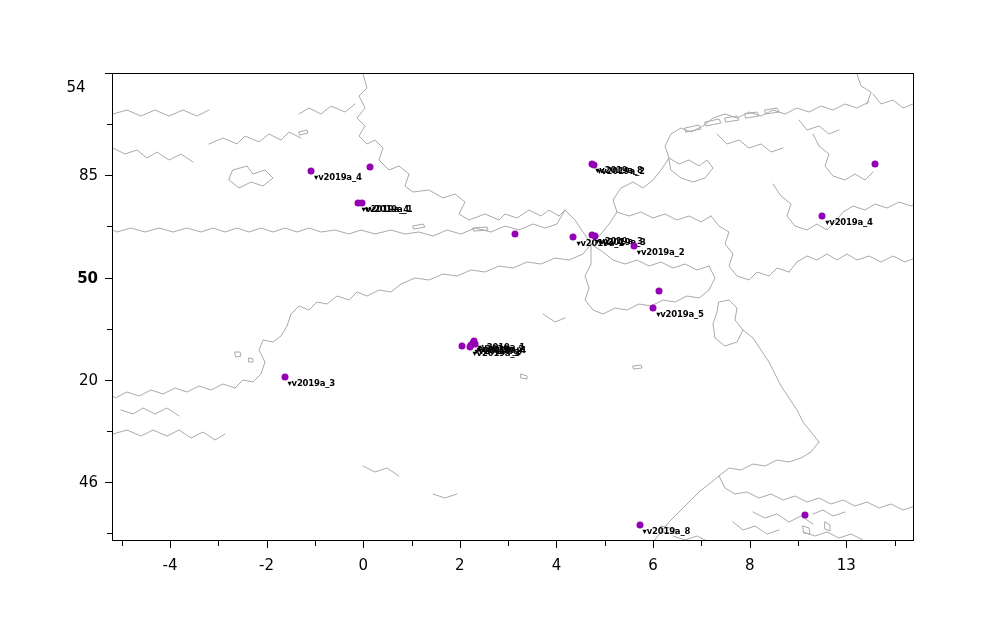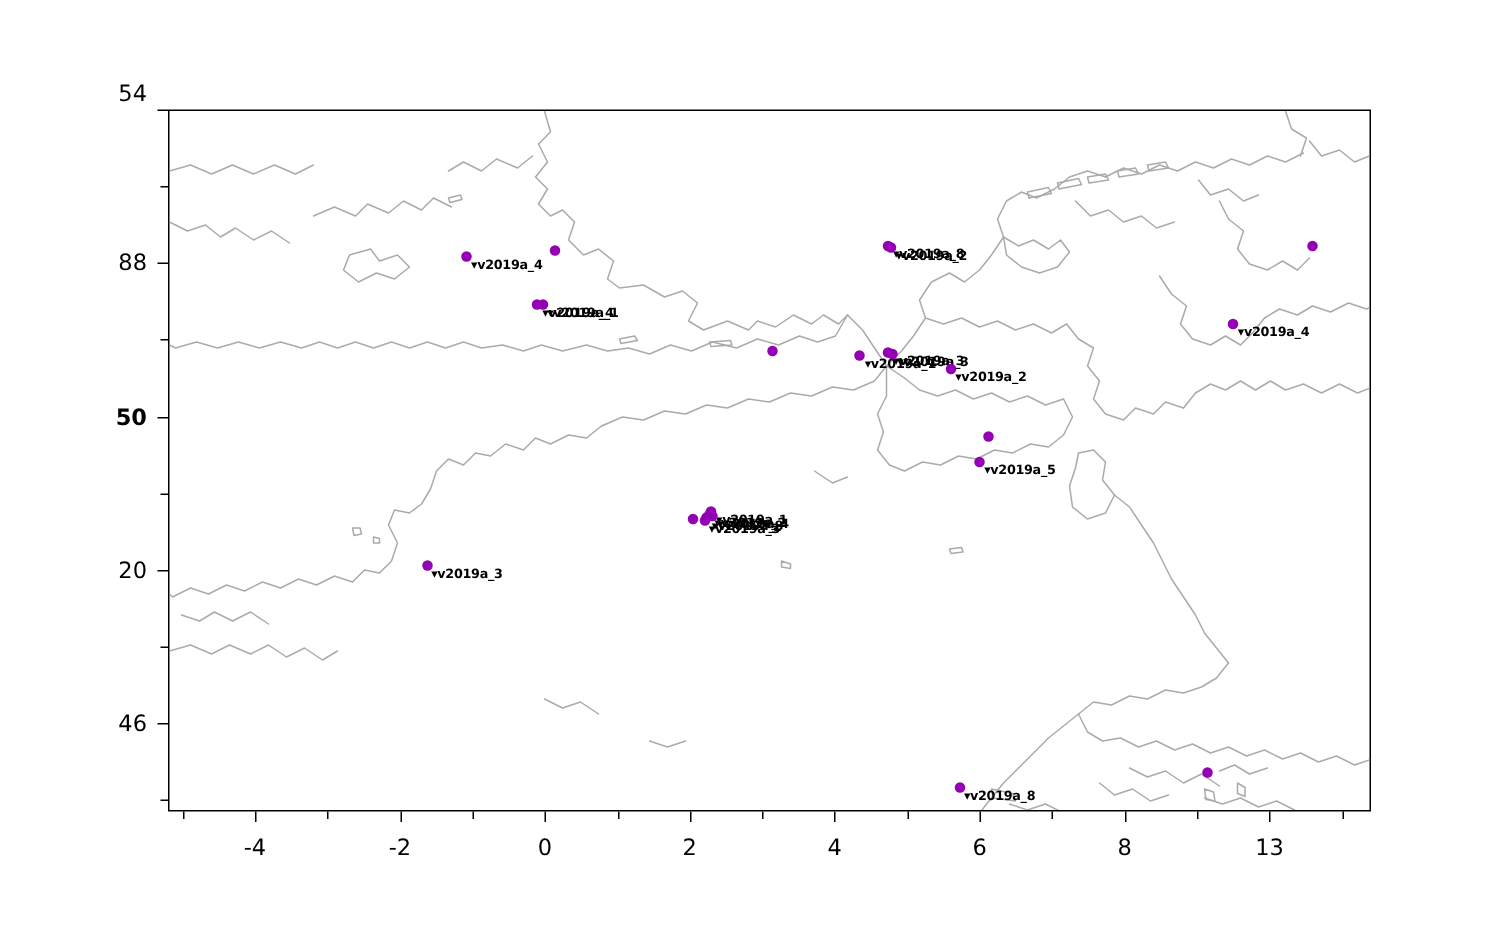--- a/index.html
+++ b/index.html
@@ -239,17 +239,17 @@
       <div class="tlabel x" style="left: 749.735px;">8</div>
       <div class="tick-v" style="left: 846.361px; top: 541px; height: 7px;"></div>
       <div class="tlabel x" style="left: 846.361px;">13</div>
       <div class="tick-h" style="top: 482.18px; left: 105px; width: 7px;"></div>
       <div class="tlabel y" style="top: 482.18px; left: 54px; width: 44px;">46</div>
       <div class="tick-h" style="top: 379.885px; left: 105px; width: 7px;"></div>
       <div class="tlabel y" style="top: 379.885px; left: 54px; width: 44px;">20</div>
       <div class="tick-h" style="top: 277.59px; left: 105px; width: 7px;"></div>
       <div class="tlabel y" style="top: 277.59px; left: 54px; width: 44px; font-weight: bold;">50</div>
       <div class="tick-h" style="top: 175.295px; left: 105px; width: 7px;"></div>
-      <div class="tlabel y" style="top: 175.295px; left: 54px; width: 44px;">88</div>
+      <div class="tlabel y" style="top: 175.295px; left: 54px; width: 44px;">85</div>
       <div class="tick-h" style="top: 73px; left: 105px; width: 7px;"></div>
-      <div class="tlabel y" style="top: 62px; left: 54px; width: 44px;">54</div>
+      <div class="tlabel y" style="top: 87px; left: 54px; width: 44px; text-align: center;">54</div>
     </div>
 </div>
 
 </body></html>

